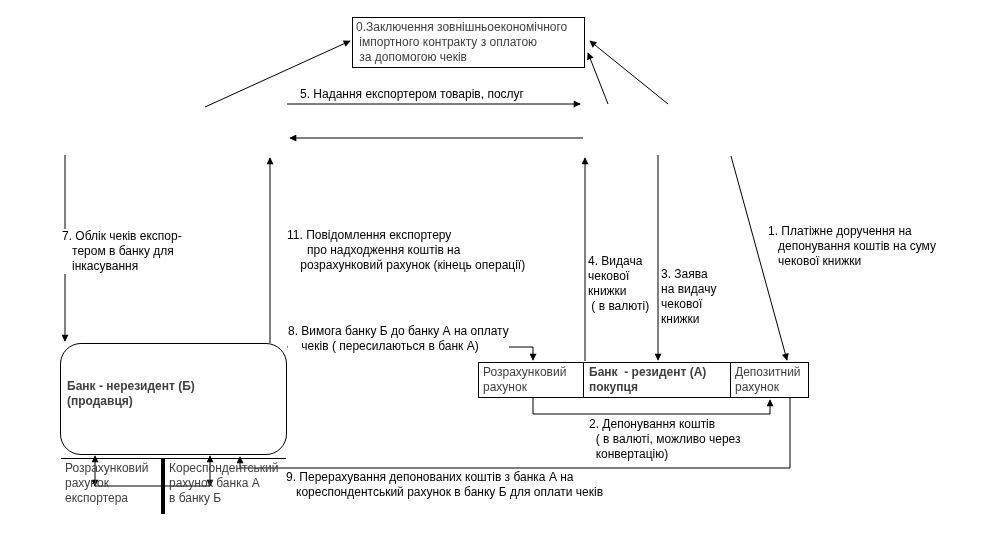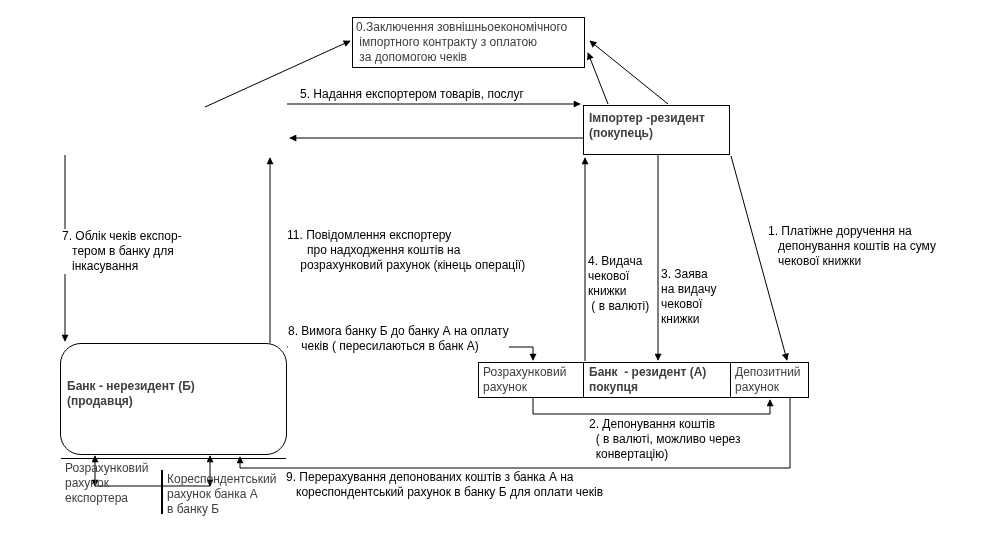--- a/index.html
+++ b/index.html
@@ -12,21 +12,21 @@
   }
   .bold { font-weight:bold; }
   .lbl {
     position:absolute; font-size:12px; line-height:15px; white-space:pre-wrap;
     background:#fff; z-index:2; color:#000;
   }
   
   .bankb-title { height:54px; padding:5px 0 0 6px; font-weight:bold; white-space:pre-wrap; }
   .bankb-row { display:flex; border-top:1px solid #000; height:56px; }
   .bankb-c1 { width:100px; padding:2px 0 0 4px; white-space:pre-wrap; }
-  .bankb-c2 { flex:1; border-left:2px solid #000000; padding:2px 0 0 4px; white-space:pre-wrap;margin-top:11px; }
+  .bankb-c2 { flex:1; border-left:4px solid #000000; padding:2px 0 0 4px; white-space:pre-wrap; }
 </style>
 </head>
 <body>
 
 <div class="canvas">
 
   <svg class="edges" width="1001" height="536" viewBox="0 0 1001 536">
     <defs>
       <marker id="ah" viewBox="0 0 10 10" refX="9" refY="5" markerWidth="9" markerHeight="7" orient="auto-start-reverse">
         <path d="M0,0 L10,5 L0,10 z" fill="#000"></path>
@@ -50,22 +50,20 @@
       <line x1="210" y1="456" x2="210" y2="486" marker-start="url(#ah)" marker-end="url(#ah)"></line>
       <line x1="95" y1="486" x2="210" y2="486"></line>
     </g>
   </svg>
 
   <div class="node" style="left:352px; top:17px; width:233px; height:51px; padding:2px 2px 0 3px;">0.Заключення зовнішньоекономічного
  імпортного контракту з оплатою
  за допомогою чеків</div>
 
 
-  <div class="node bold" style="left:583px; top:105px; width:147px; height:50px; padding:5px 0 0 5px;">Імпортер -резидент
-(покупець)</div>
 
   <div class="node" style="left:60px; top:343px; width:227px; height:112px;border-radius:21px;">
     <div class="bankb-title">Банк - нерезидент (Б)
 (продавця)</div>
     <div class="bankb-row">
       <div class="bankb-c1">Розрахунковий
 рахунок
 експортера</div>
       <div class="bankb-c2">Кореспондентський
 рахунок банка А

